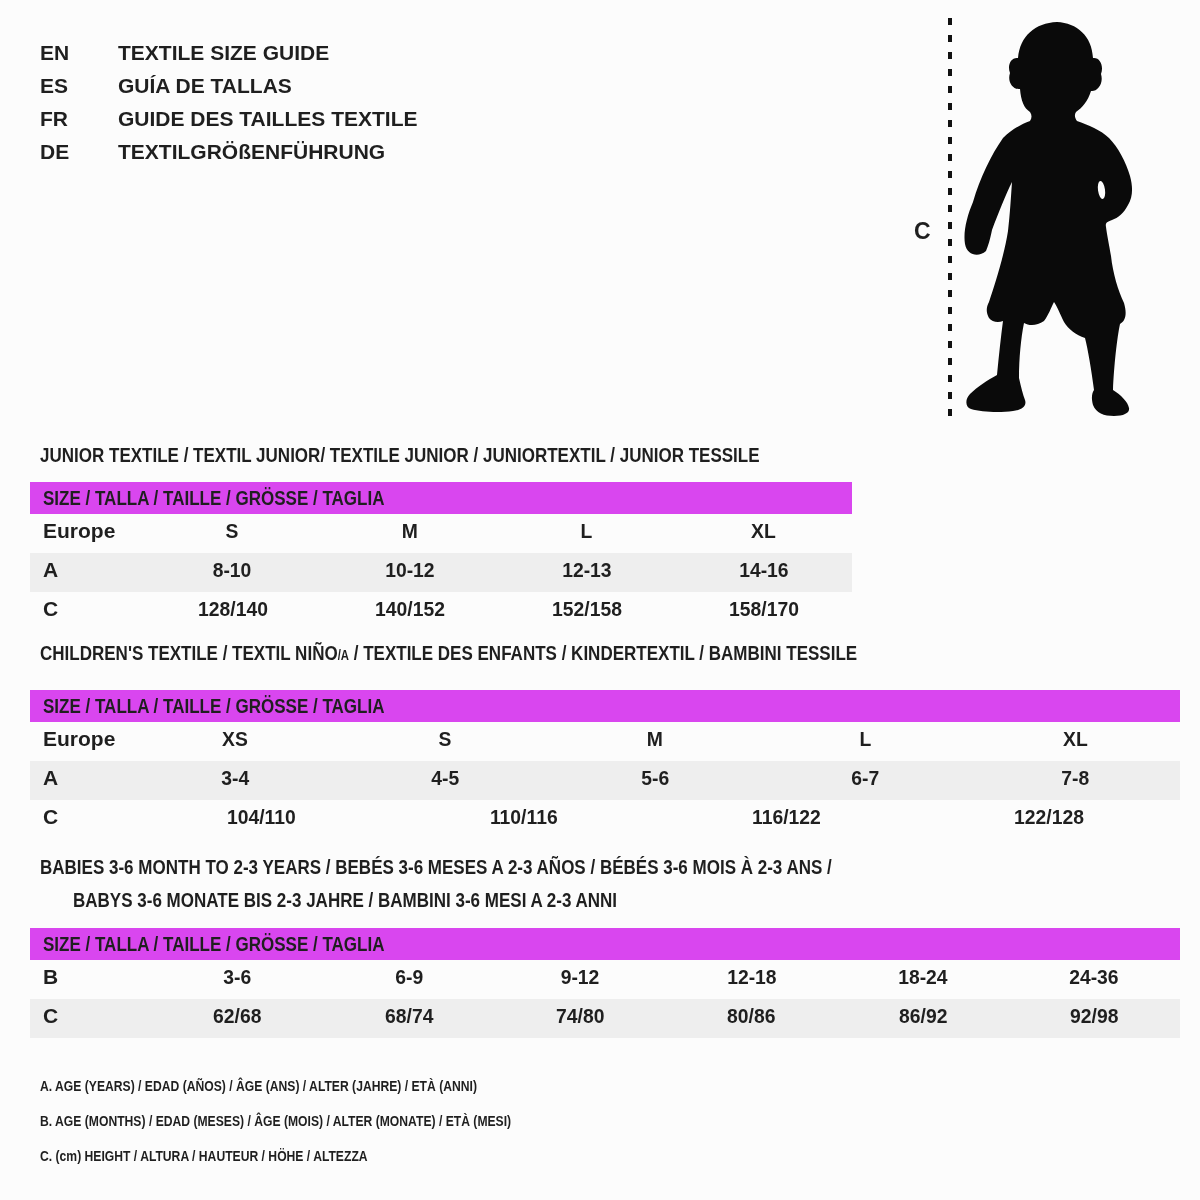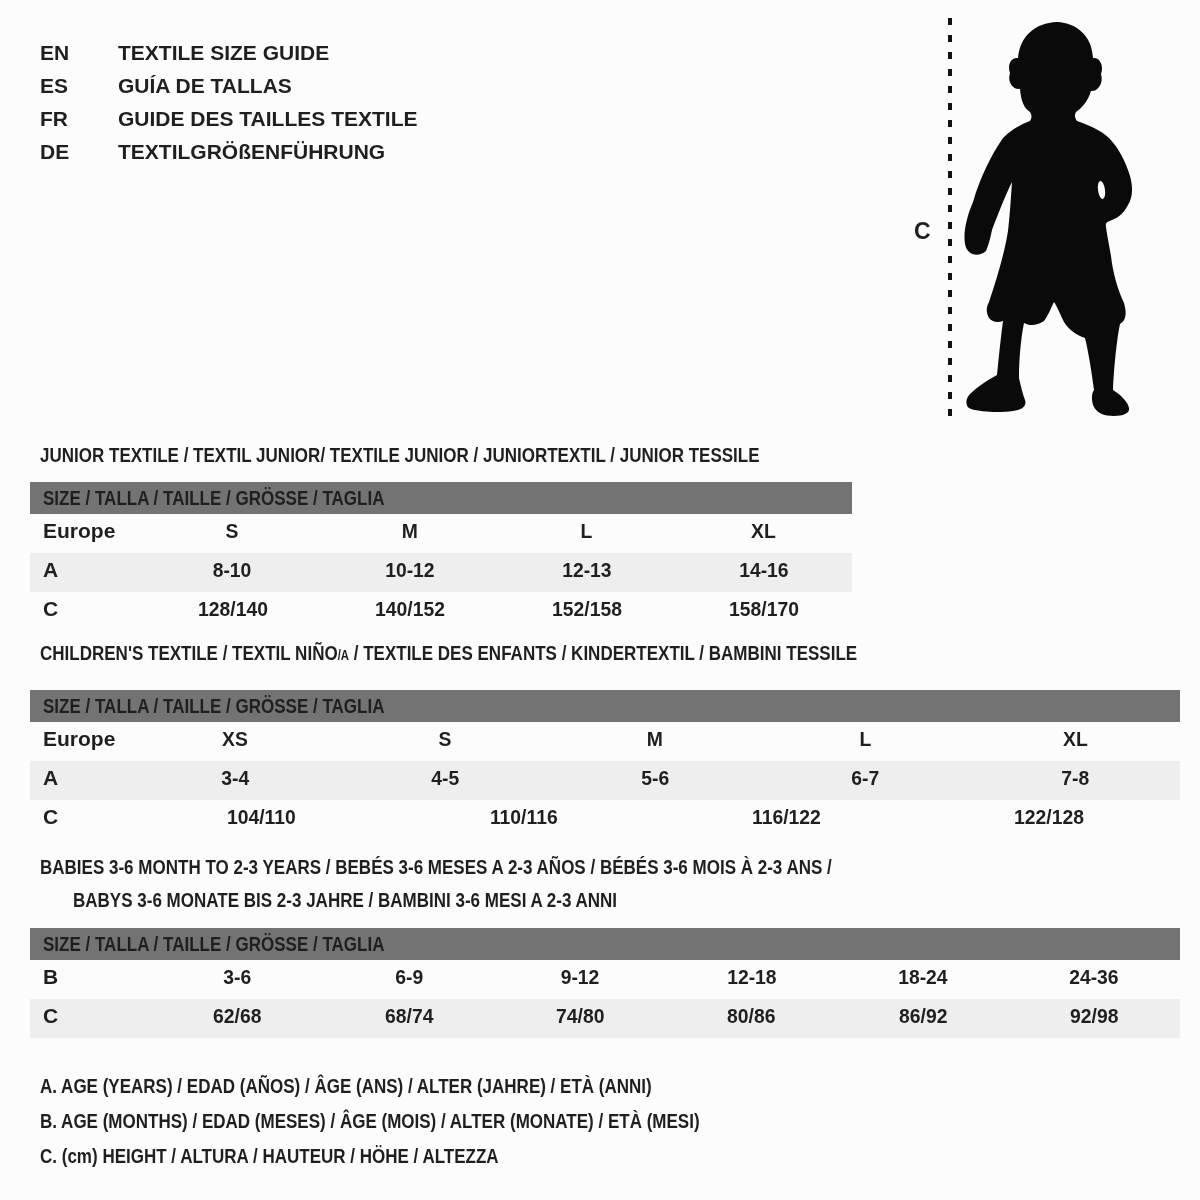--- a/index.html
+++ b/index.html
@@ -20,31 +20,31 @@
 
   
   .cmark{left:914px;top:218px;font-size:23px;line-height:26px;}
 
   
   .sect-title{left:40px;font-size:21px;line-height:26px;}
   .sub{font-size:14px;}
 
   
   .table{position:absolute;}
-  .thead{height:32px;line-height:32px;background:#737373;padding-left:13px;font-size:21px;}
+  .thead{height:32px;line-height:32px;background:#d946ef;padding-left:13px;font-size:21px;}
   .trow{display:flex;height:39px;line-height:33px;font-size:21px;}
   .trow.shade{background:#eeeeee;}
   .tlabel{padding-left:13px;flex:0 0 auto;text-align:left;}
   .tcell{flex:1 1 0;text-align:center;}
   .jt .tlabel{width:101px;}
   .ct .tlabel{width:87px;}
   .bt .tlabel{width:109px;}
 
   
-  .legend{left:40px;top:1068px;font-size:21px;}
+  .legend{left:40px;top:1068px;font-size:15px;}
   .legend-line{height:35px;line-height:35px;}
 </style>
 </head>
 <body>
 
 <div class="abs lang">
   <div class="lang-row">
     <span class="lang-code">EN</span><span class="tx">TEXTILE SIZE GUIDE</span>
   </div>
   <div class="lang-row">

